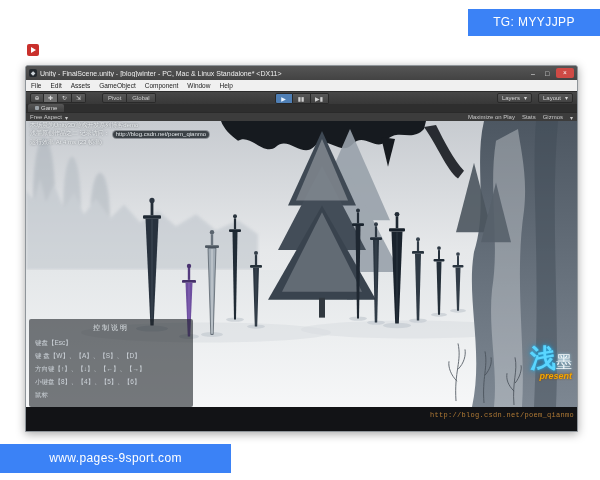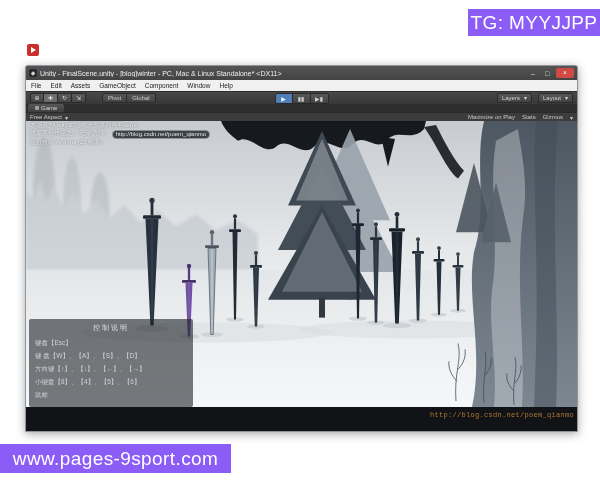--- a/index.html
+++ b/index.html
@@ -1,22 +1,22 @@
 <!DOCTYPE html>
 <html><head>
 <meta charset="utf-8">
 <style>
   html,body{margin:0;padding:0;}
   body{width:600px;height:480px;background:#ffffff;position:relative;overflow:hidden;
        font-family:"Liberation Sans",sans-serif;-webkit-font-smoothing:antialiased;}
   .abs{position:absolute;}
 
   
-  .wm-box{position:absolute;background:#8b5cf6;color:#fff;text-align:center;
-          font-size:19px;letter-spacing:.4px;}
+  .wm-box{position:absolute;background:#3b82f6;color:#fff;text-align:center;
+          font-size:12px;letter-spacing:.4px;}
   #tg-box{top:9px;right:0;width:132px;height:27px;line-height:27px;}
   #site-box{left:0;top:444px;width:231px;height:29px;line-height:29px;}
 
   
   #red-badge{left:27px;top:44px;width:12px;height:12px;background:#c9302c;border-radius:2px;}
   #red-badge .tri{position:absolute;left:4px;top:3px;width:0;height:0;
       border-left:5px solid #fff;border-top:3px solid transparent;border-bottom:3px solid transparent;}
 
   
   #unity-window{left:25px;top:65px;width:553px;height:367px;border:1px solid #8f959a;
@@ -333,20 +333,26 @@
 
     <div class="ctrl-panel">
       <div class="ttl">控制说明</div>
       <div>键盘【Esc】</div>
       <div>键 盘【W】、【A】、【S】、【D】</div>
       <div>方向键【↑】、【↓】、【←】、【→】</div>
       <div>小键盘【8】、【4】、【5】、【6】</div>
       <div>鼠标</div>
     </div>
 
+    <div class="logo">
+      <div>
+        <span class="c1">浅</span><span class="c2">墨</span>
+      </div>
+      <div class="present">present</div>
+    </div>
   </div>
 
   <div class="bottom-band">
     <span class="url">http://blog.csdn.net/poem_qianmo</span>
   </div>
 </div>
 
 <div class="wm-box" id="site-box">www.pages-9sport.com</div>
 
 </body></html>

